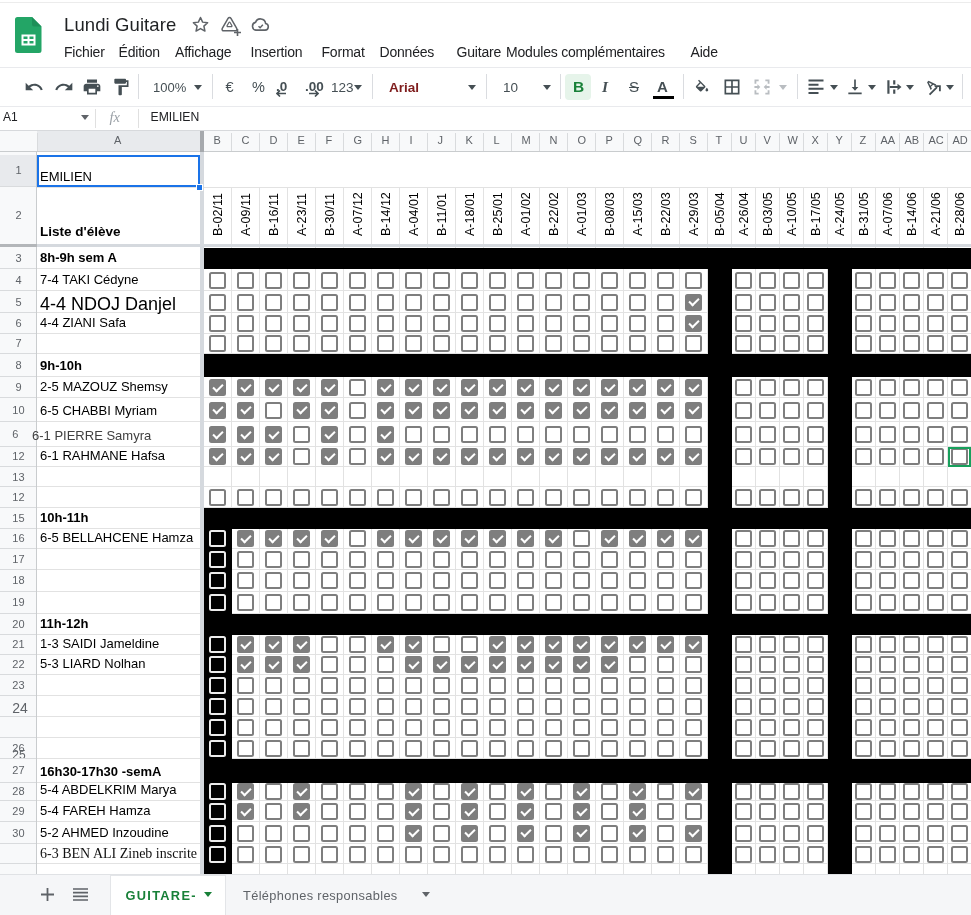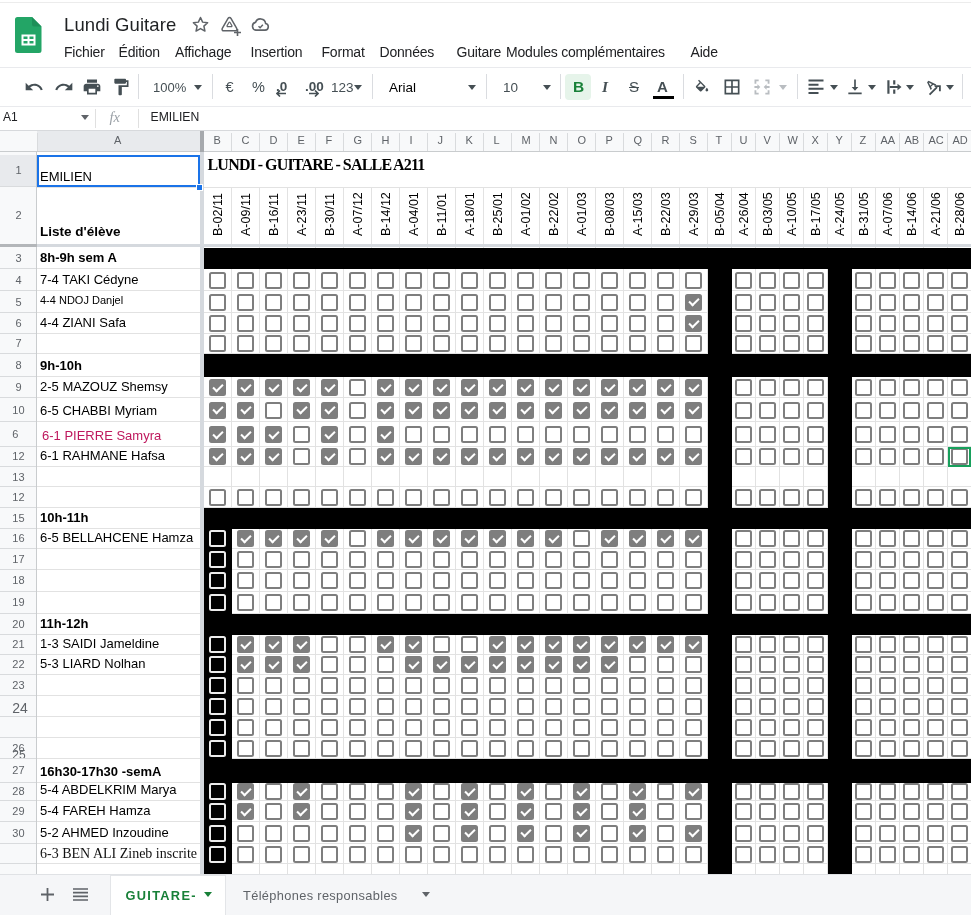--- a/index.html
+++ b/index.html
@@ -65,21 +65,21 @@
 <div style="left:305px;top:79px;font-size:13.5px;color:#454f54;white-space:pre;font-weight:bold">.00</div>
 <svg style="position:absolute;left:276px;top:90px" width="11" height="7" viewBox="0 0 11 7">
       <path d="M4 0.5 L1 3.5 L4 6.5 M1 3.5 H10" stroke="#454f54" stroke-width="1.6" fill="none"></path>
     </svg>
 <svg style="position:absolute;left:308px;top:90px" width="11" height="7" viewBox="0 0 11 7">
       <path d="M7 0.5 L10 3.5 L7 6.5 M10 3.5 H1" stroke="#454f54" stroke-width="1.6" fill="none"></path>
     </svg>
 <div style="left:331px;top:79.5px;font-size:13.5px;color:#454f54;white-space:pre;">123</div>
 <div style="left:353.5px;top:85px;width:0;height:0;border-left:4.5px solid transparent;border-right:4.5px solid transparent;border-top:5px solid #454f54;"></div>
 <div style="left:371.5px;top:74px;width:1px;height:25px;background:#dadce0;"></div>
-<div style="left:389px;top:79.5px;font-size:13.5px;color:#000000;white-space:pre;">Arial</div>
+<div style="left:389px;top:79.5px;font-size:13.5px;color:#7f1d1d;white-space:pre;font-weight:bold;">Arial</div>
 <div style="left:467.5px;top:85px;width:0;height:0;border-left:4.5px solid transparent;border-right:4.5px solid transparent;border-top:5px solid #454f54;"></div>
 <div style="left:485.5px;top:74px;width:1px;height:25px;background:#dadce0;"></div>
 <div style="left:503px;top:79.5px;font-size:13.5px;color:#454f54;white-space:pre;">10</div>
 <div style="left:542.5px;top:85px;width:0;height:0;border-left:4.5px solid transparent;border-right:4.5px solid transparent;border-top:5px solid #454f54;"></div>
 <div style="left:559.5px;top:74px;width:1px;height:25px;background:#dadce0;"></div>
 <div style="left:565px;top:73.5px;width:26px;height:26px;background:#e6f4ea;border-radius:4px"></div>
 <div style="left:573px;top:78px;font-size:15.5px;color:#188038;white-space:pre;font-weight:bold">B</div>
 <div style="left:602px;top:78px;font-size:15.5px;color:#454f54;white-space:pre;font-style:italic;font-family:'Liberation Serif',serif;font-weight:bold">I</div>
 <div style="left:629px;top:78px;font-size:15px;color:#454f54;white-space:pre;text-decoration:line-through">S</div>
 <div style="left:657px;top:78px;font-size:15px;color:#454f54;white-space:pre;font-weight:bold">A</div>
@@ -315,40 +315,39 @@
 <div style="left:203.5px;top:247.5px;width:767.5px;height:21.5px;background:#000;"></div>
 <div style="left:203.5px;top:353.5px;width:767.5px;height:23.5px;background:#000;"></div>
 <div style="left:203.5px;top:507.5px;width:767.5px;height:21px;background:#000;"></div>
 <div style="left:203.5px;top:613.5px;width:767.5px;height:21px;background:#000;"></div>
 <div style="left:203.5px;top:759px;width:767.5px;height:23.5px;background:#000;"></div>
 <div style="left:707.5px;top:247.5px;width:24px;height:626.5px;background:#000;"></div>
 <div style="left:827.5px;top:247.5px;width:24px;height:626.5px;background:#000;"></div>
 <div style="left:203.5px;top:507.5px;width:28px;height:366.5px;background:#000;"></div>
 <div style="left:40px;top:250px;font-size:13px;color:#000;white-space:pre;font-weight:bold;">8h-9h sem A</div>
 <div style="left:40px;top:272px;font-size:13px;color:#000;white-space:pre;">7-4 TAKI Cédyne</div>
-<div style="left:40px;top:294px;font-size:11px;color:#000;white-space:pre;">4-4 NDOJ Danjel</div>
+<div style="left:40px;top:294px;font-size:18px;color:#000;white-space:pre;">4-4 NDOJ Danjel</div>
 <div style="left:40px;top:314.5px;font-size:13px;color:#000;white-space:pre;">4-4 ZIANI Safa</div>
 <div style="left:40px;top:358px;font-size:13px;color:#000;white-space:pre;font-weight:bold;">9h-10h</div>
 <div style="left:40px;top:379px;font-size:13px;color:#000;white-space:pre;">2-5 MAZOUZ Shemsy</div>
 <div style="left:40px;top:403px;font-size:13px;color:#000;white-space:pre;">6-5 CHABBI Myriam</div>
-<div style="left:42px;top:427.5px;font-size:13px;color:#be185d;white-space:pre;">6-1 PIERRE Samyra</div>
+<div style="left:32px;top:427.5px;font-size:13px;color:#404040;white-space:pre;">6-1 PIERRE Samyra</div>
 <div style="left:40px;top:448px;font-size:13px;color:#000;white-space:pre;">6-1 RAHMANE Hafsa</div>
 <div style="left:40px;top:509.5px;font-size:13px;color:#000;white-space:pre;font-weight:bold;">10h-11h</div>
 <div style="left:40px;top:530px;font-size:13px;color:#000;white-space:pre;">6-5 BELLAHCENE Hamza</div>
 <div style="left:40px;top:615.5px;font-size:13px;color:#000;white-space:pre;font-weight:bold;">11h-12h</div>
 <div style="left:40px;top:635.5px;font-size:13px;color:#000;white-space:pre;">1-3 SAIDI Jameldine</div>
 <div style="left:40px;top:656px;font-size:13px;color:#000;white-space:pre;">5-3 LIARD Nolhan</div>
 <div style="left:40px;top:763.5px;font-size:13px;color:#000;white-space:pre;font-weight:bold;">16h30-17h30 -semA</div>
 <div style="left:40px;top:782px;font-size:13px;color:#000;white-space:pre;">5-4 ABDELKRIM Marya</div>
 <div style="left:40px;top:803px;font-size:13px;color:#000;white-space:pre;">5-4 FAREH Hamza</div>
 <div style="left:40px;top:825px;font-size:13px;color:#000;white-space:pre;">5-2 AHMED Inzoudine</div>
 <div style="left:40px;top:846px;font-size:14px;color:#111;white-space:pre;font-family:'Liberation Serif',serif;max-width:159px;overflow:hidden">6-3 BEN ALI Zineb inscrite</div>
 <div style="left:40px;top:169px;font-size:13px;color:#000;white-space:pre;">EMILIEN</div>
 <div style="left:40px;top:224.2px;font-size:13.5px;color:#000;white-space:pre;font-weight:bold">Liste d'élève</div>
-<div style="left:207.5px;top:155.5px;font-size:16px;color:#000;white-space:pre;font-weight:bold;letter-spacing:-0.8px;word-spacing:-0.5px;font-family:'Liberation Serif',serif">LUNDI - GUITARE - SALLE A211</div>
 <div class="dt" style="left:193.5px;top:188px">B-02/11</div>
 <div class="dt" style="left:221.5px;top:188px">A-09/11</div>
 <div class="dt" style="left:249.5px;top:188px">B-16/11</div>
 <div class="dt" style="left:277.5px;top:188px">A-23/11</div>
 <div class="dt" style="left:305.5px;top:188px">B-30/11</div>
 <div class="dt" style="left:333.5px;top:188px">A-07/12</div>
 <div class="dt" style="left:361.5px;top:188px">B-14/12</div>
 <div class="dt" style="left:389.5px;top:188px">A-04/01</div>
 <div class="dt" style="left:417.5px;top:188px">B-11/01</div>
 <div class="dt" style="left:445.5px;top:188px">A-18/01</div>

